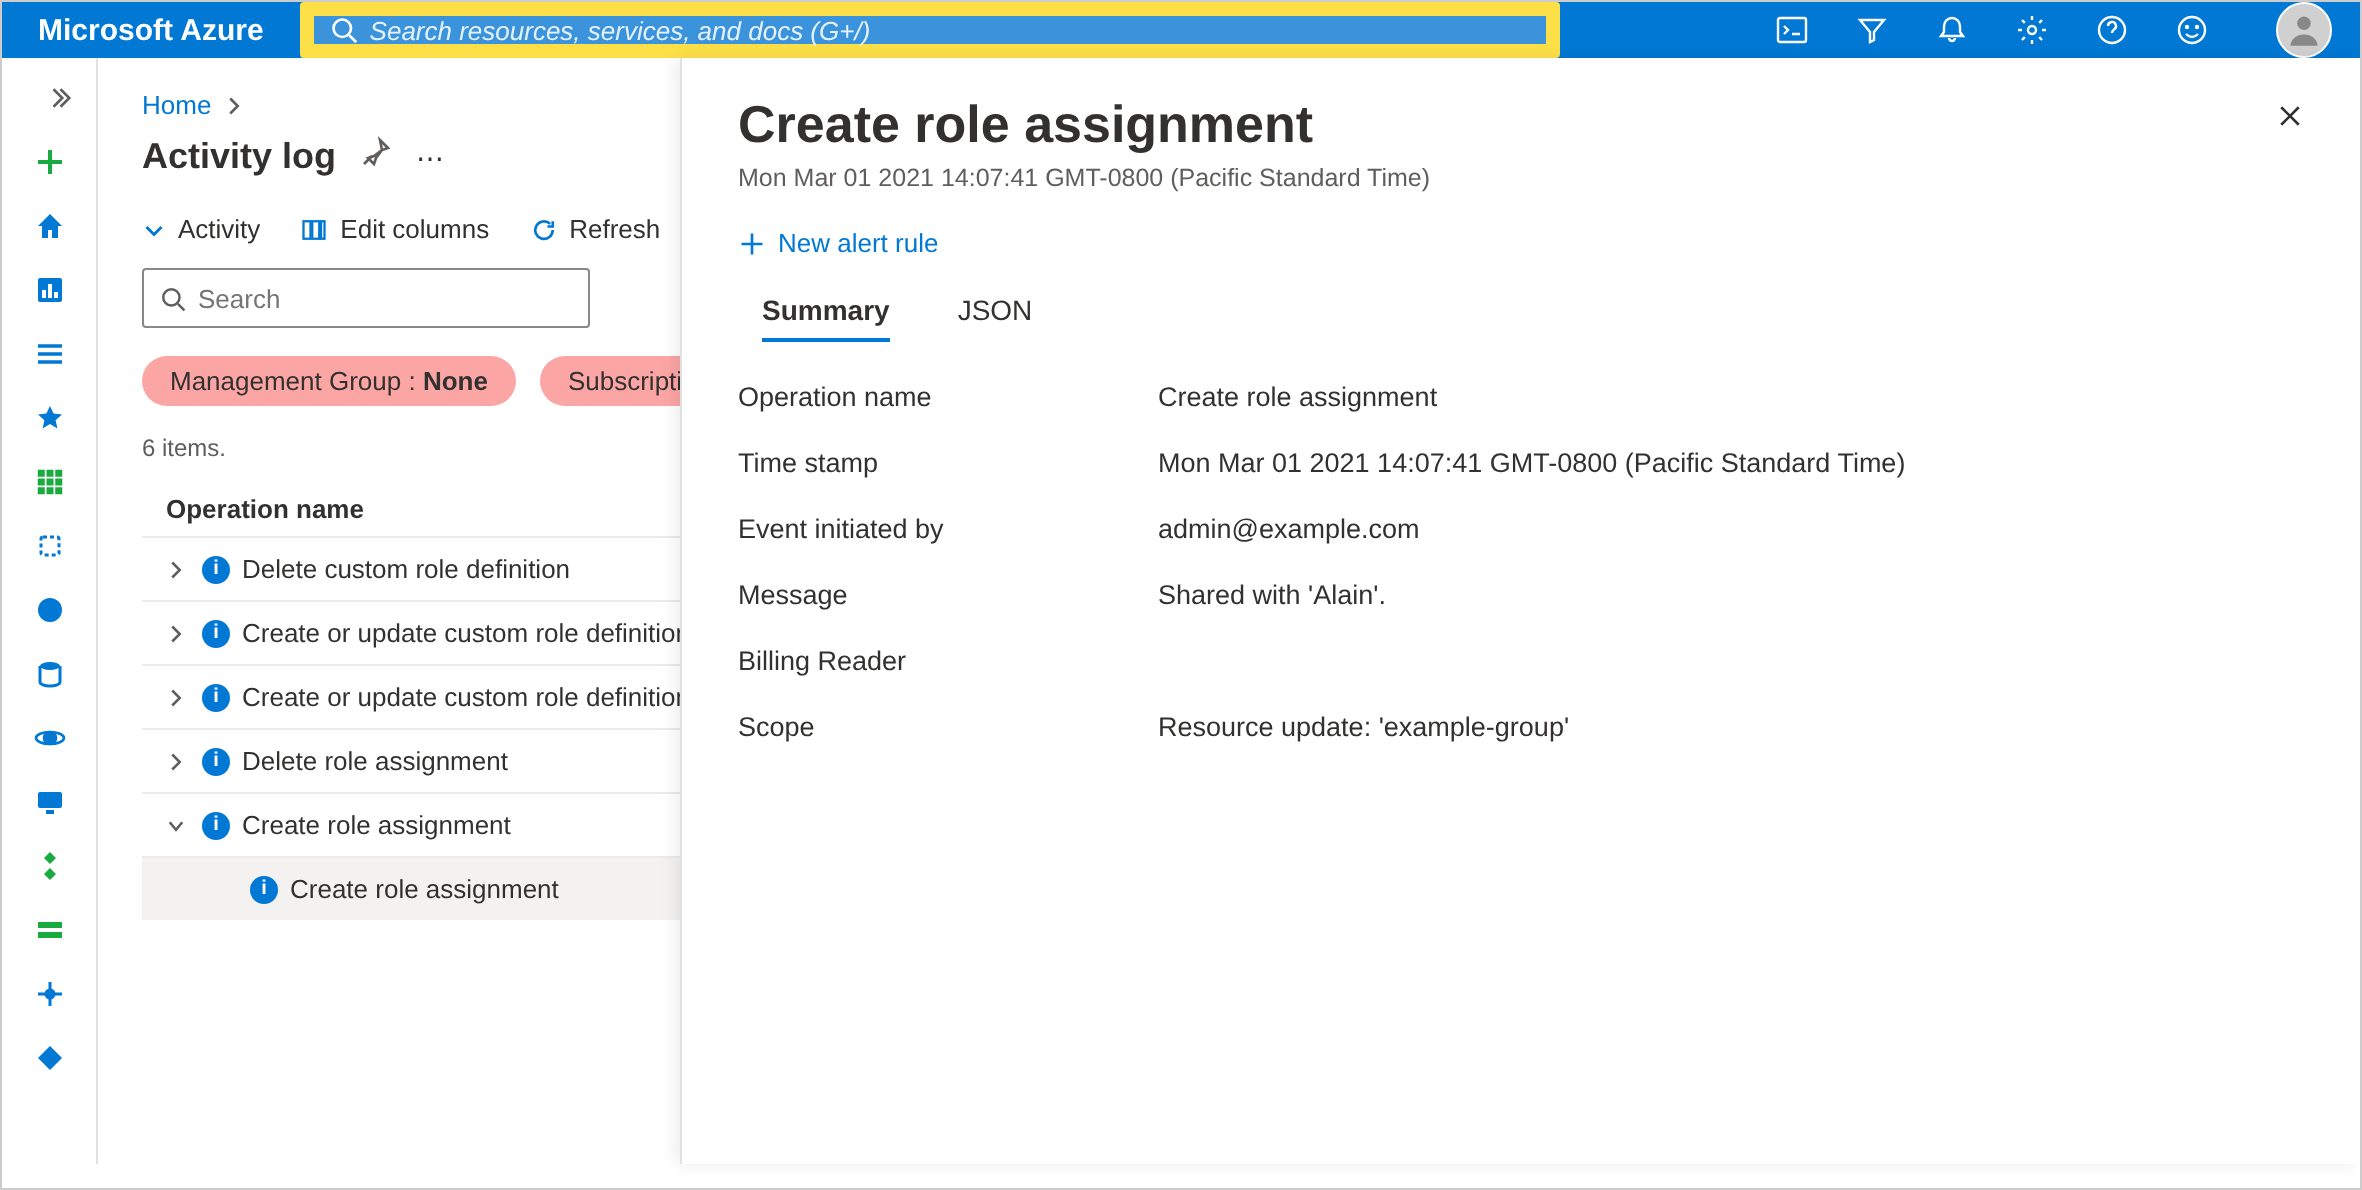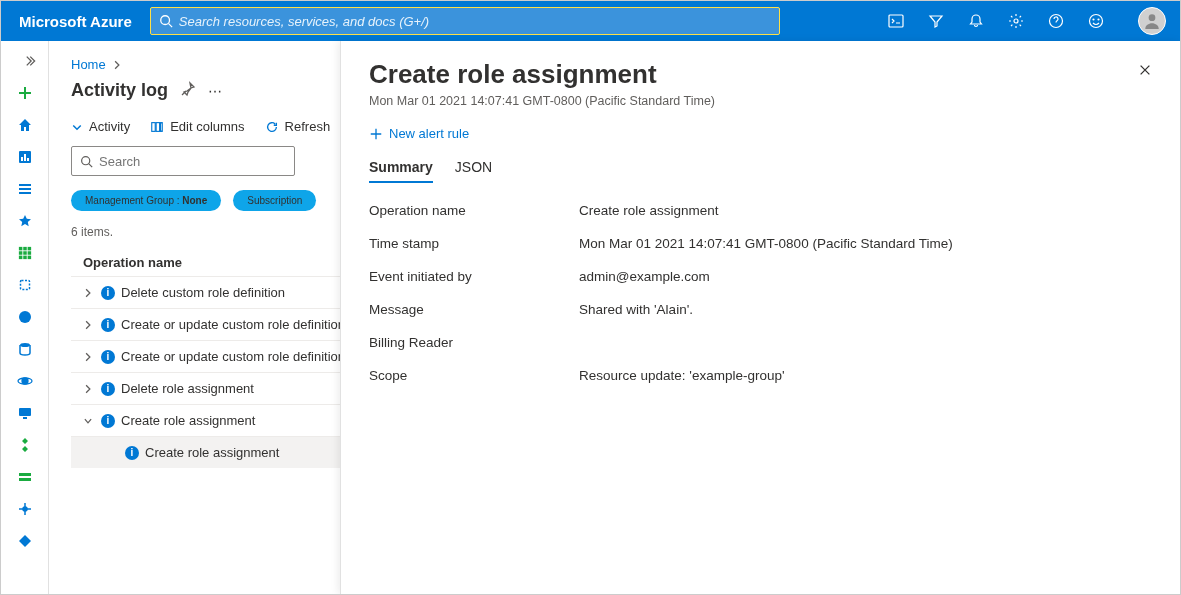--- a/index.html
+++ b/index.html
@@ -1,21 +1,21 @@
 <!DOCTYPE html>
 <html><head>
 <meta charset="utf-8">
 <style>
 * { box-sizing: border-box; margin: 0; padding: 0; font-family: "Segoe UI", -apple-system, sans-serif; }
 body { width: 1181px; height: 595px; overflow: hidden; background: #fff; border: 1px solid #ccc; }
 
 
-.topbar { height: 40px; background: #0078d4; display: flex; align-items: center; color: #fff; }
+.topbar { height: 28px; background: #0078d4; display: flex; align-items: center; color: #fff; }
 .brand { font-weight: 600; font-size: 15px; padding: 0 18px; white-space: nowrap; }
-.searchbox { flex: 0 0 630px; height: 28px; background: #3b93dc; border: 1px solid #fde047; border-radius: 2px; display: flex; align-items: center; padding: 0 8px; }
+.searchbox { flex: 0 0 630px; height: 28px; background: #3b93dc; border: 7px solid #fde047; border-radius: 2px; display: flex; align-items: center; padding: 0 8px; }
 .searchbox svg { flex-shrink: 0; }
 .searchbox input { flex: 1; background: transparent; border: none; outline: none; color: #fff; font-size: 13px; margin-left: 6px; font-style: italic; }
 .searchbox input::placeholder { color: #e6f2fb; font-style: italic; }
 .topbar-spacer { flex: 1; }
 .topbar-icons { display: flex; align-items: center; }
 .topbar-icons .ticon { width: 40px; height: 40px; display: flex; align-items: center; justify-content: center; cursor: pointer; }
 .avatar { width: 28px; height: 28px; border-radius: 50%; background: #d0d0d0; border: 1px solid #fff; margin: 0 14px 0 22px; display:flex; align-items:center; justify-content:center; }
 
 
 .shell { display: flex; height: calc(100% - 40px); }
@@ -32,39 +32,39 @@
 .ellipsis { cursor:pointer; color:#323130; font-size:14px; }
 
 .toolbar { display: flex; align-items: center; gap: 20px; font-size: 13px; color: #323130; margin-bottom: 12px; }
 .toolbar .titem { display: flex; align-items: center; gap: 6px; cursor: pointer; }
 
 .searchrow { margin-bottom: 14px; }
 .searchrow .sinput { width: 224px; height: 30px; border: 1px solid #8a8886; border-radius: 2px; display: flex; align-items: center; padding: 0 8px; }
 .searchrow input { border: none; outline: none; flex: 1; font-size: 13px; margin-left: 6px; }
 
 .pills { display: flex; gap: 12px; margin-bottom: 14px; }
-.pill { background: #0ea5e9; border-radius: 14px; padding: 5px 14px; font-size: 10px; color: #323130; cursor: pointer; }
+.pill { background: #fca5a5; border-radius: 14px; padding: 5px 14px; font-size: 13px; color: #323130; cursor: pointer; }
 .pill .bold { font-weight: 600; }
 
 .count { font-size: 12px; color: #605e5c; margin-bottom: 10px; }
 .colhead { font-size: 13px; font-weight: 600; color: #323130; padding: 6px 0 6px 12px; }
 .oprow { display: flex; align-items: center; height: 32px; font-size: 13px; color: #323130; border-top: 1px solid #edebe9; cursor: pointer; padding-left: 8px; }
 .oprow.child { padding-left: 32px; background: #f3f2f1; }
 .oprow .chev { width: 18px; display: inline-flex; justify-content: center; }
 .oprow .info { width: 14px; height: 14px; border-radius: 50%; background: #0078d4; color: #fff; font-size: 10px; display: inline-flex; align-items: center; justify-content: center; margin: 0 6px 0 4px; font-weight: bold; }
 
 
 .panel { position: absolute; top: 0; right: 0; bottom: 0; width: 840px; background: #fff; border-left: 1px solid #e1e1e1; box-shadow: -2px 0 8px rgba(0,0,0,.08); padding: 18px 24px 0 28px; }
 .panel-head { display: flex; justify-content: space-between; align-items: flex-start; }
 .panel-title { font-size: 26px; font-weight: 600; color: #323130; }
 .panel-sub { font-size: 12.5px; color: #605e5c; margin-top: 4px; }
 .panel-close { cursor: pointer; padding: 4px; }
 .newalert { display: flex; align-items: center; gap: 6px; color: #0078d4; font-size: 13px; margin: 18px 0 18px 0; cursor: pointer; }
 .tabs { display: flex; gap: 22px; border-bottom: none; margin-bottom: 20px; }
-.tab { font-size: 14px; color: #323130; padding-bottom: 6px; cursor: pointer; }
+.tab { font-size: 14px; color: #323130; padding-bottom: 6px; cursor: pointer; margin-left: 12px; }
 .tab.active { font-weight: 600; border-bottom: 2px solid #0078d4; color: #323130; }
 .kv { display: flex; font-size: 13.5px; margin-bottom: 18px; }
 .kv .k { width: 210px; color: #323130; }
 .kv .v { flex: 1; color: #323130; }
 </style>
 </head>
 <body>
 
 <div class="topbar">
   <div class="brand">Microsoft Azure</div>

